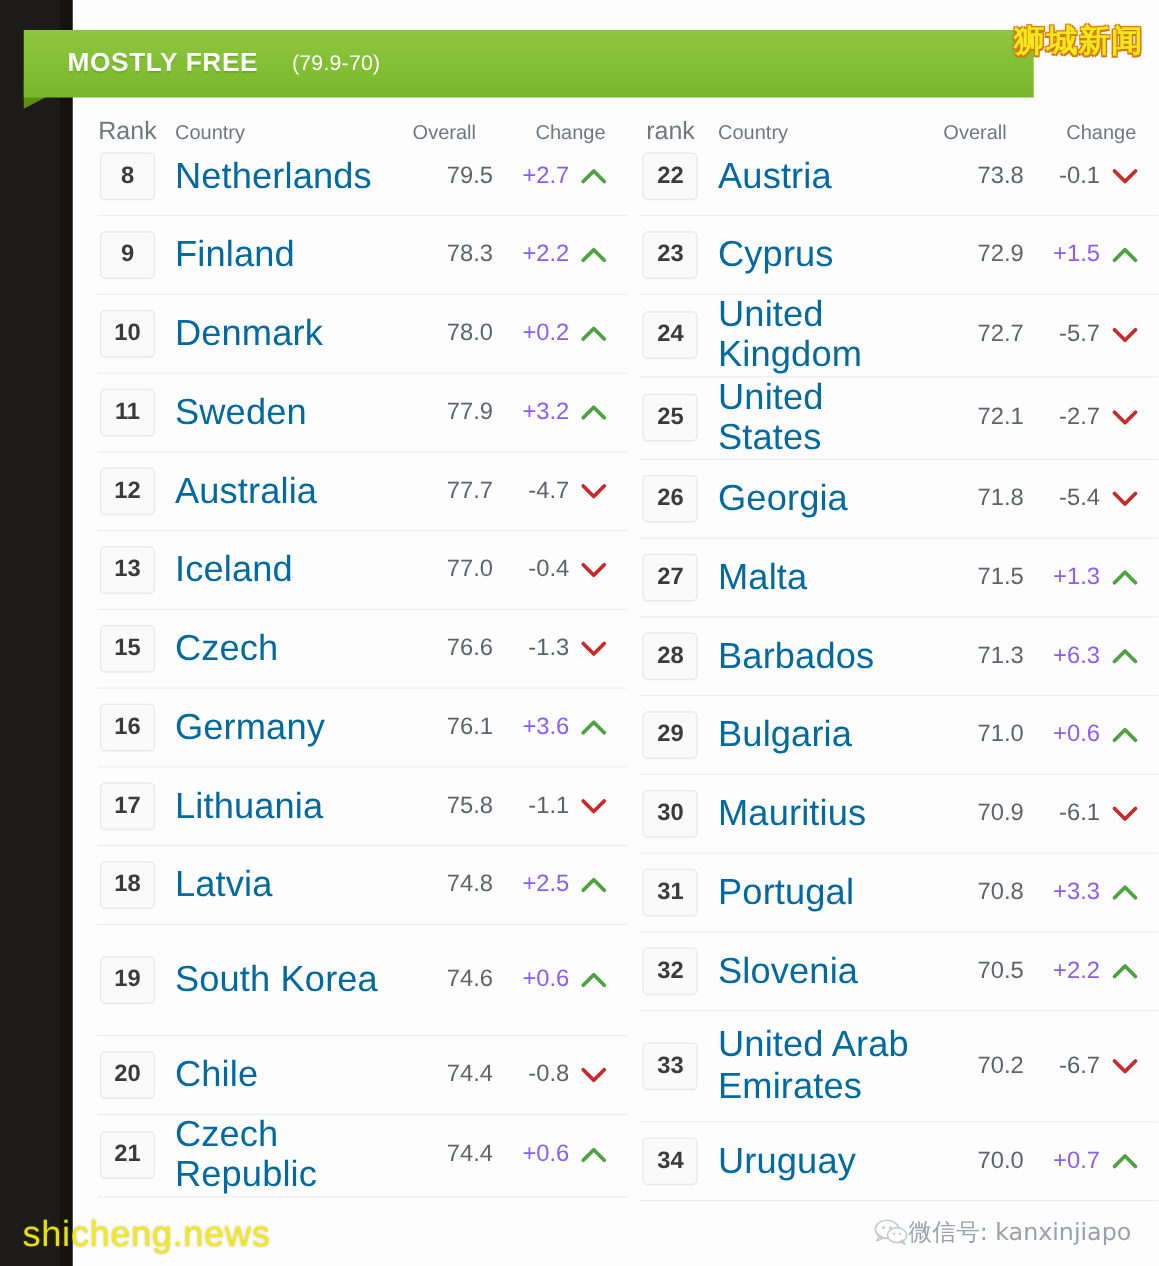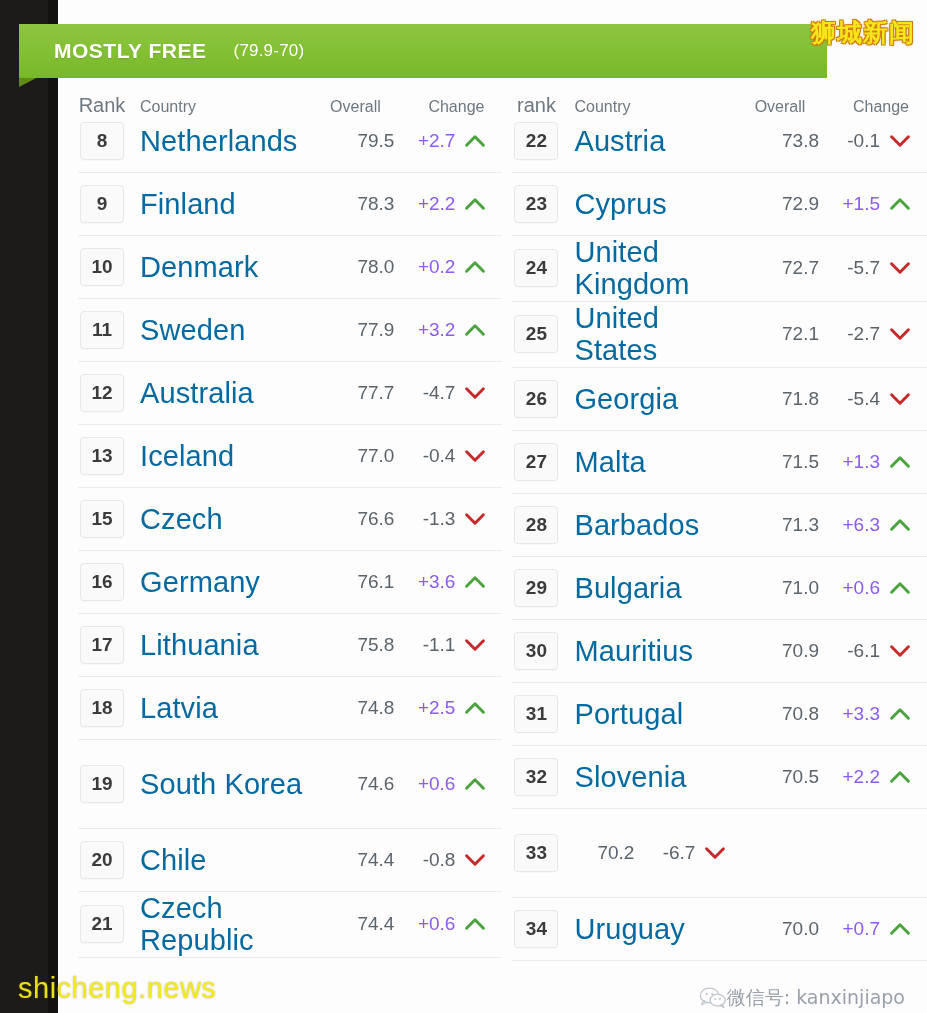--- a/index.html
+++ b/index.html
@@ -120,21 +120,21 @@
     display:flex;align-items:center;justify-content:flex-end;gap:9px;
     font-size:19px;
   }
   .chg-up{color:#8b5cf6;margin-left:40px;}
   .chg-down{color:#5b6268;}
   .chev{display:inline-block;width:22px;height:14px;}
   .chev svg{display:block;}
 
   
   #wechat{
-    position:absolute;right:22px;bottom:2px;z-index:8;
+    position:absolute;right:22px;bottom:14px;z-index:8;
     display:flex;align-items:center;
     color:#9aa0ab;font-size:19px;
     font-family:"DejaVu Sans",sans-serif;
   }
   #wechat .wx-ico{width:28px;height:22px;opacity:.65;}
 </style>
 </head>
 <body>
 
 <div id="page">
@@ -532,20 +532,21 @@
                 <svg viewBox="0 0 22 15" width="22" height="14">
                   <path d="M2 12 L11 3 L20 12" fill="none" stroke="#4ba23f" stroke-width="3.2" stroke-linecap="round" stroke-linejoin="round"></path>
                 </svg>
               </span>
             </div>
           </div>
           <div class="row tall">
             <div class="cell-rank">
               <span class="badge">33</span>
             </div>
+            <div class="cell-country">United Arab Emirates</div>
             <div class="cell-overall">70.2</div>
             <div class="cell-change">
               <span class="chg-down">-6.7</span>
               <span class="chev">
                 <svg viewBox="0 0 22 15" width="22" height="14">
                   <path d="M2 3 L11 12 L20 3" fill="none" stroke="#c62a2a" stroke-width="3.2" stroke-linecap="round" stroke-linejoin="round"></path>
                 </svg>
               </span>
             </div>
           </div>

